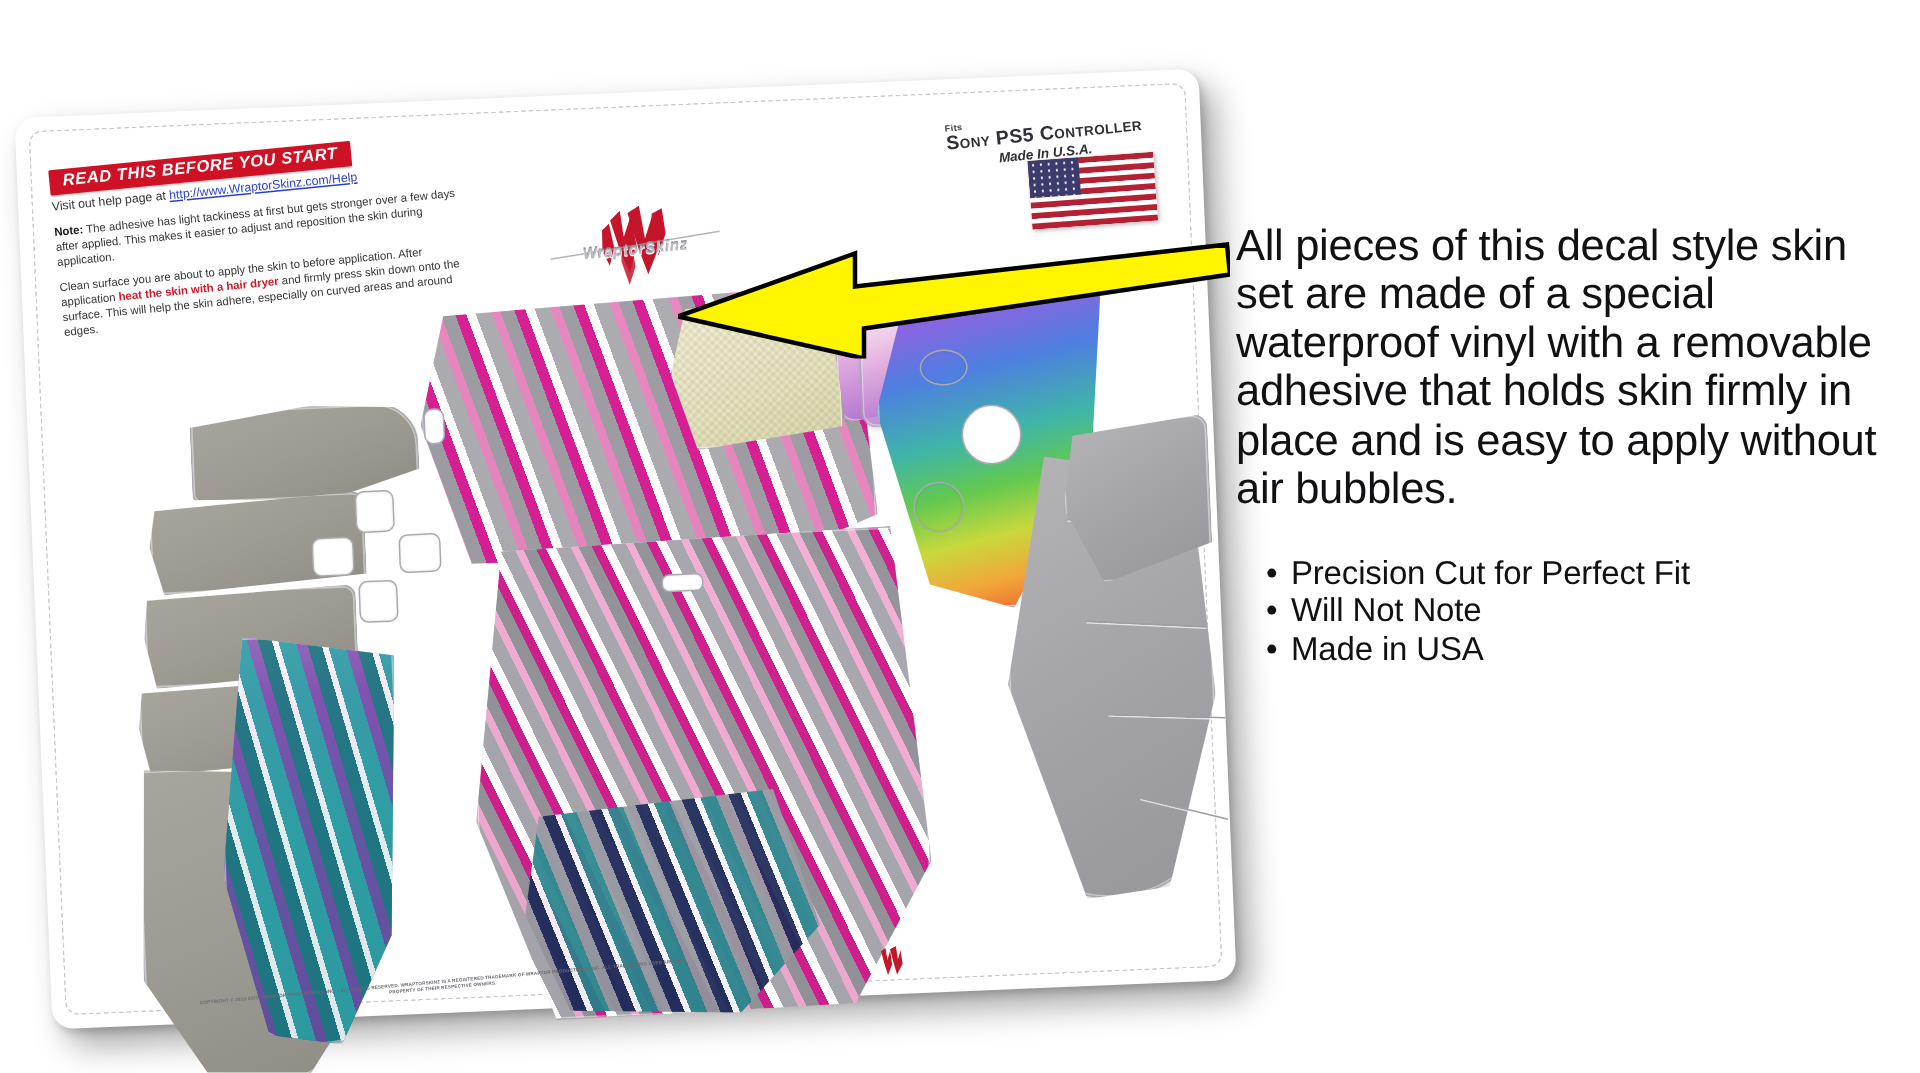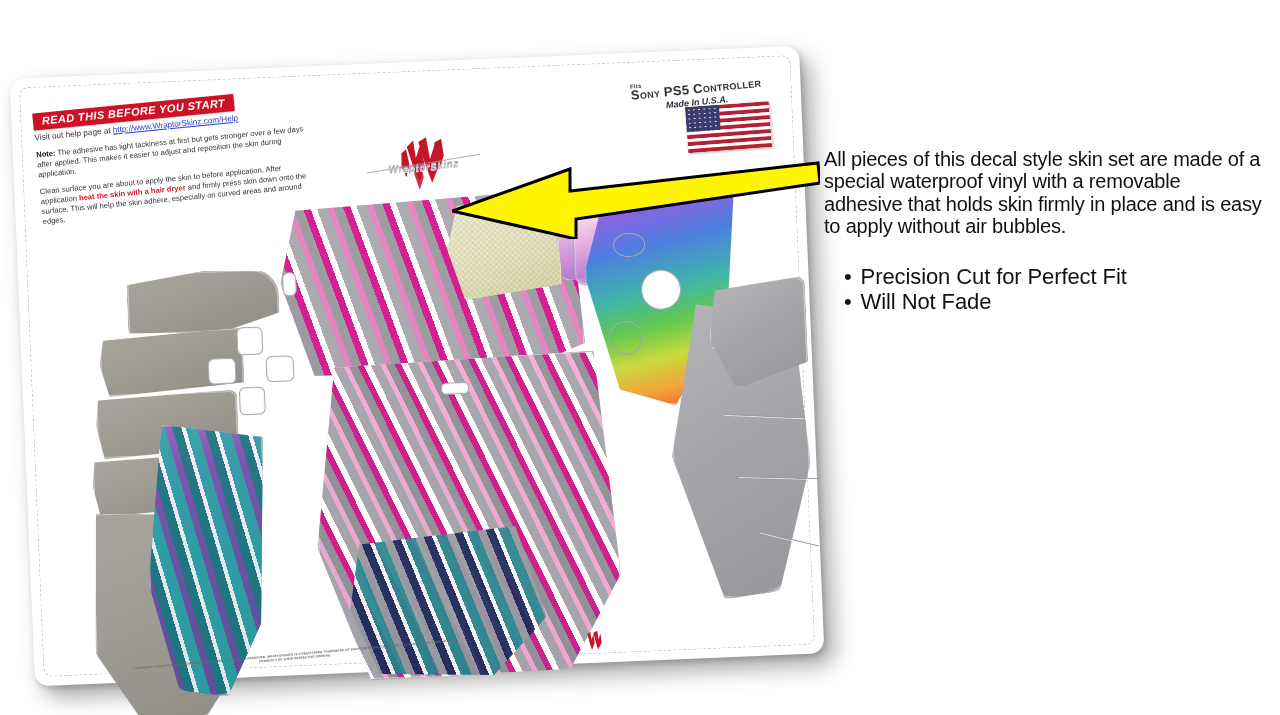--- a/index.html
+++ b/index.html
@@ -223,21 +223,21 @@
     pointer-events:none;
   }
 
   
   .copy{
     position:absolute;
     left:824px; top:148px;
     width:440px;
   }
   .copy-main{
-    font-size:20px;
+    font-size:29px;
     line-height:1.12;
     color:#111114;
     letter-spacing:-.2px;
   }
   .bullets{
     margin-top:26px;
     margin-left:20px;
     list-style:none;
     padding:0;
   }
@@ -412,17 +412,18 @@
   <div class="arrow">
     <svg width="368" height="82" viewBox="0 0 368 82">
       <polygon points="0,54 118,12 118,34 366,6 368,26 124,62 124,82" fill="#FFF500" stroke="#000000" stroke-width="3" stroke-linejoin="miter"></polygon>
     </svg>
   </div>
 
   <div class="copy">
     <div class="copy-main">All pieces of this decal style skin set are made of a special waterproof vinyl with a removable adhesive that holds skin firmly in place and is easy to apply without air bubbles.</div>
     <ul class="bullets">
       <li>Precision Cut for Perfect Fit</li>
-      <li>Will Not Fade</li>
+      <li>Will Not Note</li>
+      <li>Made in USA</li>
     </ul>
   </div>
 
 </div>
 
 </body></html>

